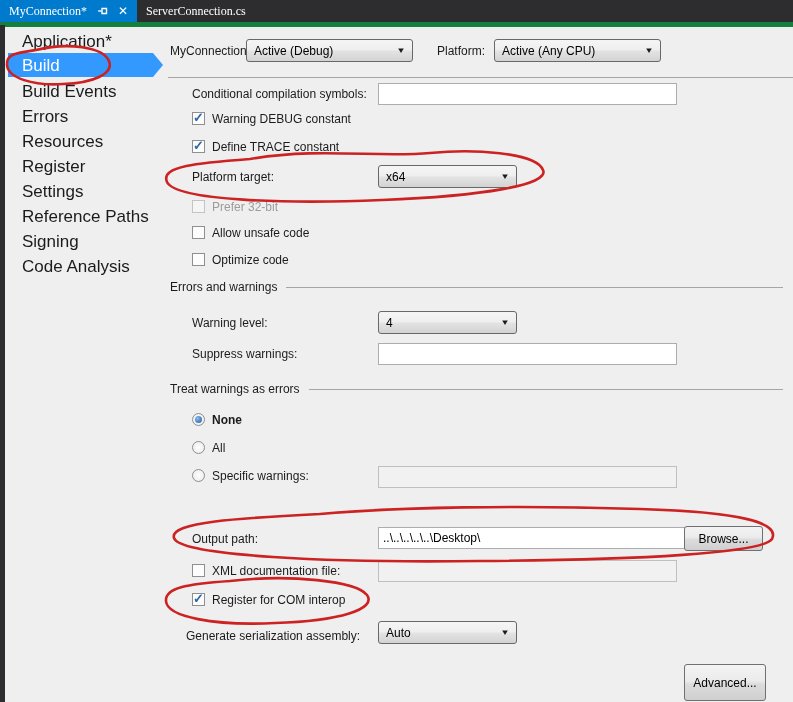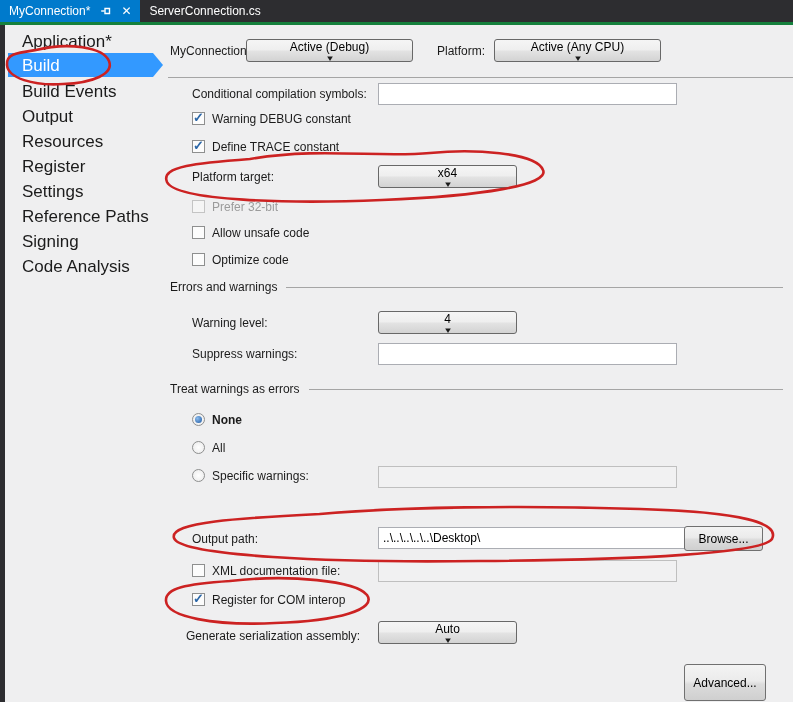--- a/index.html
+++ b/index.html
@@ -1,38 +1,38 @@
 <!DOCTYPE html>
 <html><head>
 <meta charset="utf-8">
 <style>
   html,body{margin:0;padding:0;background:#555;}
   .screen{position:relative;width:793px;height:702px;background:#EFEFF0;
     font-family:"Liberation Sans",sans-serif;font-size:12px;color:#1B1B1B;overflow:hidden;}
   
   .tabbar{position:absolute;top:0;left:0;right:0;height:22px;background:#2D2D30;
-    border-bottom:3px solid #15803d;display:flex;align-items:stretch;}
+    border-bottom:5px solid #15803d;display:flex;align-items:stretch;font-family:Liberation Serif, serif;}
   .tab{display:flex;align-items:center;padding:0 9px;color:#FFFFFF;cursor:default;}
   .tab.active{background:#007ACC;}
   .tab .tab-label{white-space:nowrap;}
   .tab-pin{margin-left:10px;display:flex;align-items:center;cursor:pointer;}
   .tab-close{margin-left:8px;font-size:12px;line-height:12px;cursor:pointer;color:#FFF;}
   
   .leftedge{position:absolute;left:0;top:25px;bottom:0;width:5px;background:#2D2D30;}
   
   .side-item{position:absolute;left:22px;height:16px;line-height:16px;font-size:17px;cursor:default;z-index:2;}
   .side-item.sel{color:#FFFFFF;}
   .side-sel-bg{position:absolute;left:8px;top:53px;width:145px;height:24px;background:#3399FF;z-index:1;}
   .side-sel-bg .arrow{position:absolute;right:-10px;top:0;width:0;height:0;
     border-top:12px solid transparent;border-bottom:12px solid transparent;border-left:10px solid #3399FF;}
   
   .lbl{position:absolute;height:16px;line-height:16px;white-space:nowrap;}
   .combo{position:absolute;height:23px;border:1px solid #686868;border-radius:3px;
     background:linear-gradient(#F5F5F5,#EFEFEF 45%,#E2E2E2 55%,#D3D3D3);
-    display:flex;align-items:center;padding:0 7px;box-sizing:border-box;cursor:default;flex-direction:column;}
+    display:flex;align-items:center;padding:0 7px;box-sizing:border-box;cursor:default;}
   .combo .cval{flex:1;font-size:12px;color:#000;}
   .combo .carrow{font-size:8px;color:#1A1A1A;transform:scaleX(1.2);}
   .tbox{position:absolute;height:22px;border:1px solid #ABADB3;background:#FFFFFF;box-sizing:border-box;
     font:12px "Liberation Sans",sans-serif;padding:0 4px;color:#000;outline:none;}
   .tbox.dis{background:#F1F1F2;border-color:#BFBFBF;}
   .cb{position:absolute;width:13px;height:13px;background:#FCFCFC;border:1px solid #8E8F8F;
     box-sizing:border-box;cursor:default;}
   .cb .mark{position:absolute;left:0;top:-3px;font-size:13px;font-weight:bold;color:#2C67A8;}
   .cb.dis{border-color:#C4C4C4;background:#F5F5F5;}
   .radio{position:absolute;width:13px;height:13px;border-radius:50%;border:1px solid #8E8F8F;
@@ -74,21 +74,21 @@
   </div>
 
   <div class="leftedge"></div>
 
   <div class="side-sel-bg">
       <span class="arrow"></span>
     </div>
   <div class="side-item" style="top:34px">Application*</div>
   <div class="side-item sel" style="top:58px">Build</div>
   <div class="side-item" style="top:84px">Build Events</div>
-  <div class="side-item" style="top:109px">Output</div>
+  <div class="side-item" style="top:109px">Errors</div>
   <div class="side-item" style="top:134px">Resources</div>
   <div class="side-item" style="top:159px">Register</div>
   <div class="side-item" style="top:184px">Settings</div>
   <div class="side-item" style="top:209px">Reference Paths</div>
   <div class="side-item" style="top:234px">Signing</div>
   <div class="side-item" style="top:259px">Code Analysis</div>
 
   <div class="lbl" style="left:170px;top:43px">MyConnection:</div>
   <div class="combo" style="left:246px;top:39px;width:167px">
     <span class="cval">Active (Debug)</span>

